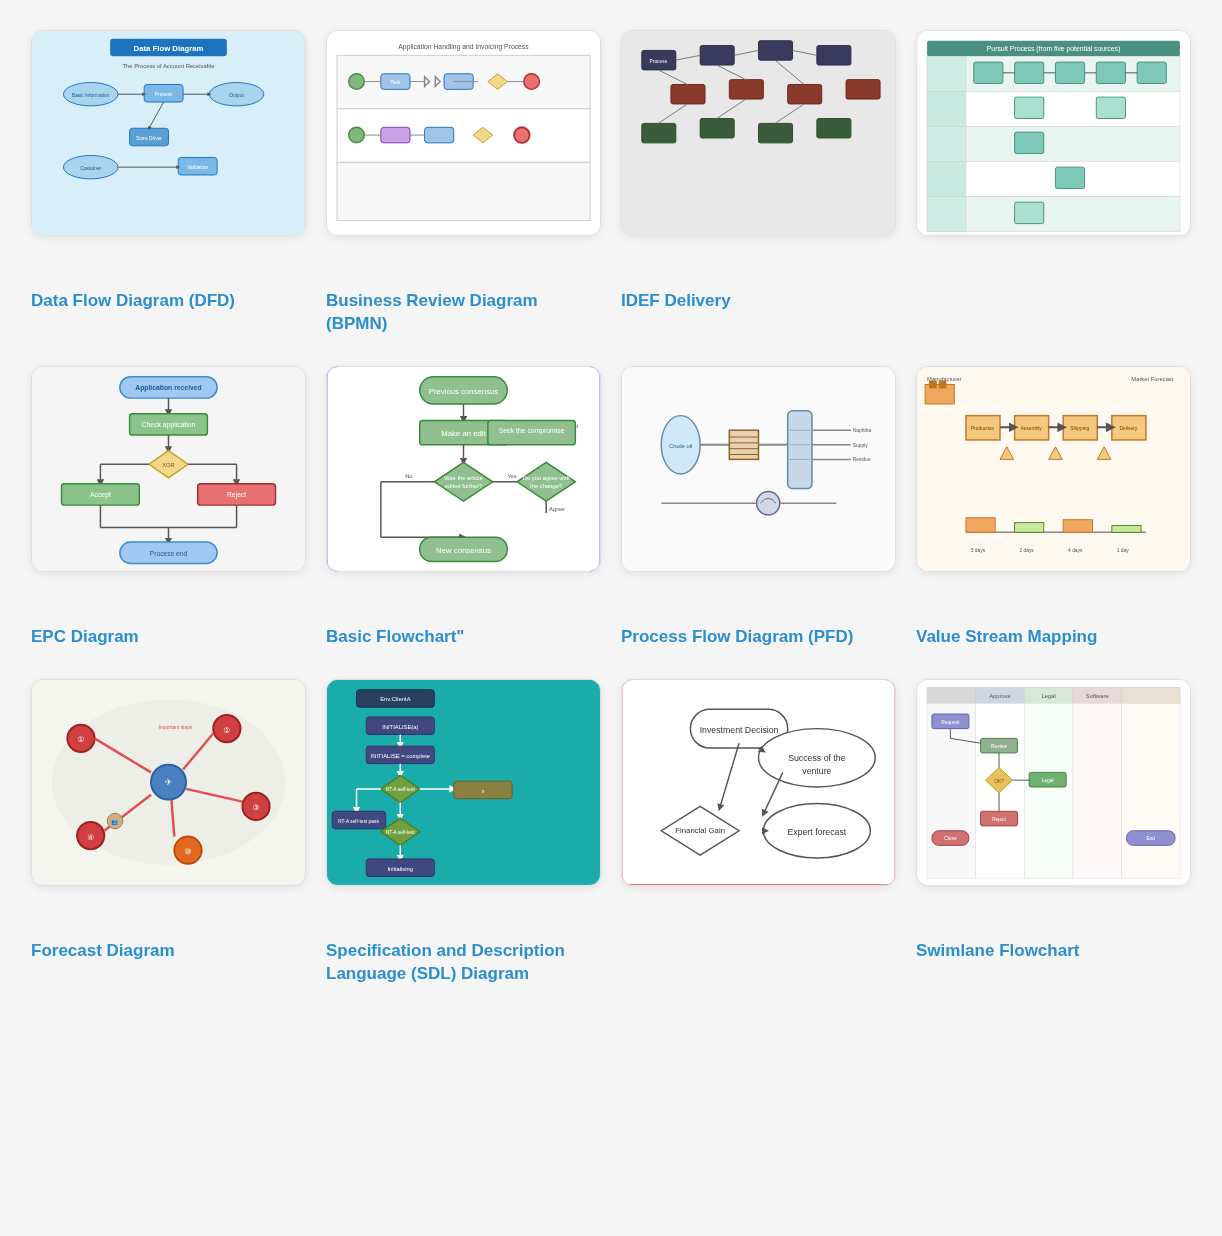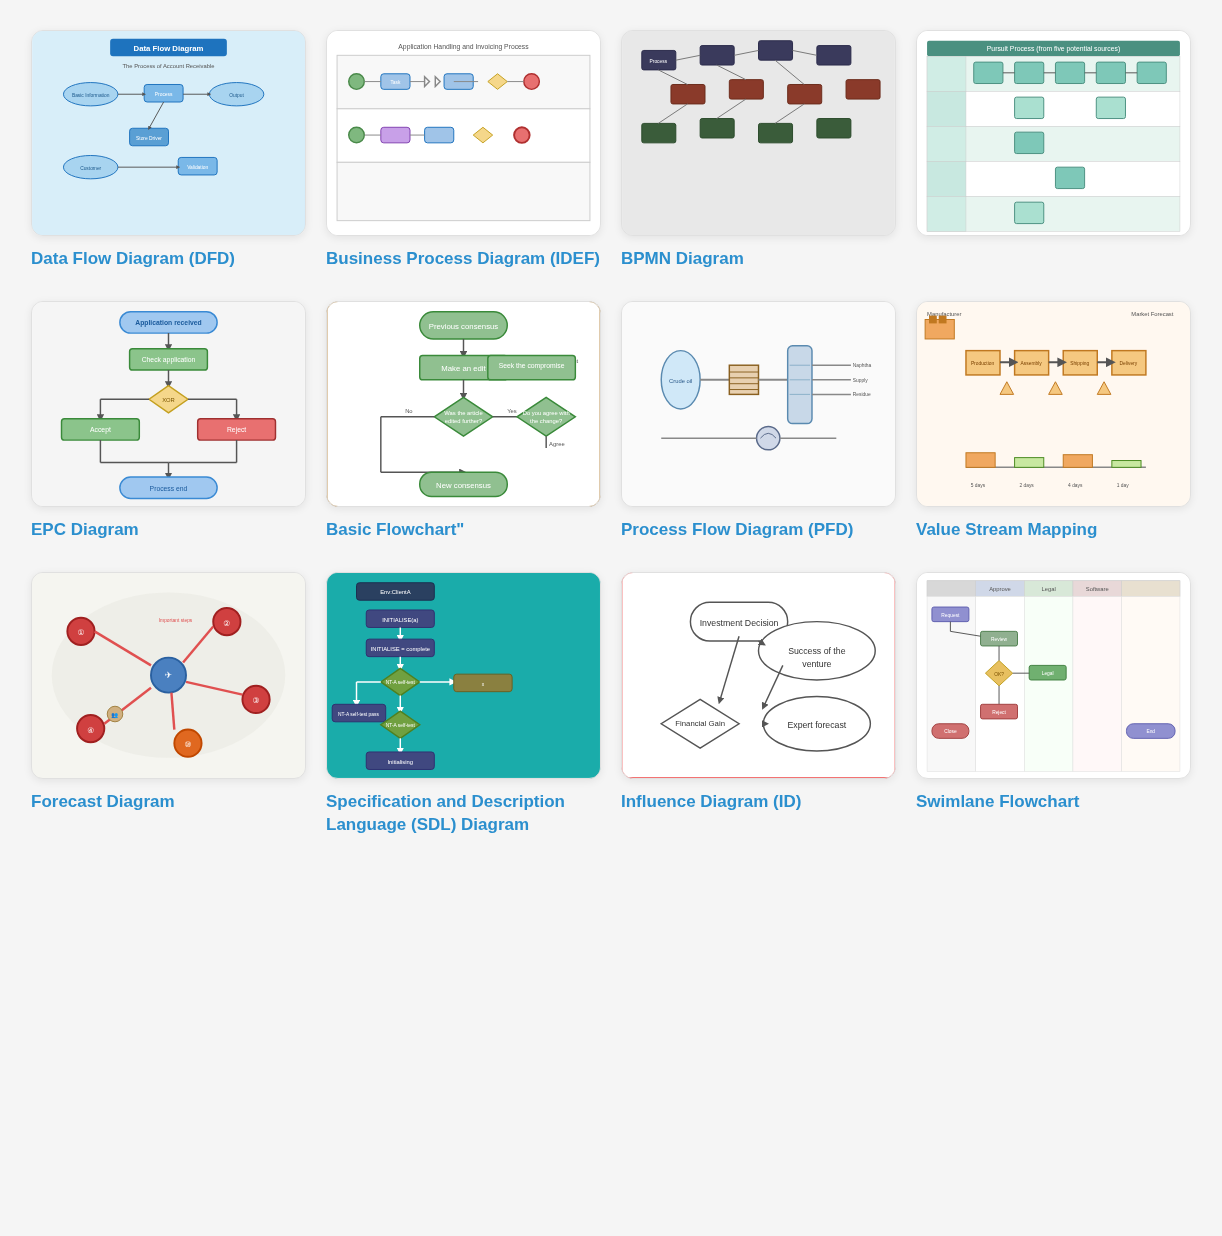--- a/index.html
+++ b/index.html
@@ -35,29 +35,30 @@
     }
     .card-thumbnail svg {
       width: 100%;
       height: 100%;
     }
     .card-label {
       font-size: 17px;
       font-weight: 600;
       color: #2b8fce;
       line-height: 1.35;
+      margin-top: 42px;
     }
 
     
     .thumb-dfd { background: linear-gradient(135deg, #e8f4fb 0%, #d0eaf7 100%); }
     .thumb-bpmn { background: #fff; }
     .thumb-idef { background: #f0f0f0; }
     .thumb-cross { background: #fff; }
     .thumb-epc { background: #f7f7f7; }
-    .thumb-basic { background: #a16207; }
+    .thumb-basic { background: #1d4ed8; }
     .thumb-pfd { background: #fafafa; }
     .thumb-vsm { background: #fff9f0; }
     .thumb-workflow { background: #f5f5f0; }
     .thumb-sdl { background: #2ab5b0; }
     .thumb-influence { background: #ef4444; }
     .thumb-swimlane { background: #fff; }
   </style>
 </head>
 <body>
 
@@ -122,21 +123,21 @@
       <circle cx="200" cy="107" r="8" fill="#e87070" stroke="#b03030" stroke-width="2"></circle>
 
       <line x1="38" y1="52" x2="55" y2="52" stroke="#888" stroke-width="1"></line>
       <line x1="85" y1="52" x2="100" y2="52" stroke="#888" stroke-width="1"></line>
       <line x1="130" y1="52" x2="155" y2="52" stroke="#888" stroke-width="1"></line>
       <line x1="185" y1="52" x2="202" y2="52" stroke="#888" stroke-width="1"></line>
       <line x1="38" y1="107" x2="55" y2="107" stroke="#888" stroke-width="1"></line>
       <line x1="85" y1="107" x2="100" y2="107" stroke="#888" stroke-width="1"></line>
     </svg>
       </div>
-      <div class="card-label">Business Process Diagram (IDEF)</div>
+      <div class="card-label">Business Review Diagram (BPMN)</div>
     </div>
     <div class="card">
       <div class="card-thumbnail thumb-idef">
         <svg viewBox="0 0 280 210" xmlns="http://www.w3.org/2000/svg">
       <rect width="280" height="210" fill="#e8e8e8"></rect>
 
       <rect x="20" y="20" width="35" height="20" rx="2" fill="#3a3a5c" stroke="#2a2a4a" stroke-width="1"></rect>
       <text x="37" y="33" text-anchor="middle" fill="white" font-size="5">Process</text>
       <rect x="80" y="15" width="35" height="20" rx="2" fill="#3a3a5c" stroke="#2a2a4a" stroke-width="1"></rect>
       <rect x="140" y="10" width="35" height="20" rx="2" fill="#3a3a5c" stroke="#2a2a4a" stroke-width="1"></rect>
@@ -154,21 +155,21 @@
       <line x1="115" y1="25" x2="140" y2="20" stroke="#777" stroke-width="1"></line>
       <line x1="175" y1="20" x2="200" y2="25" stroke="#777" stroke-width="1"></line>
       <line x1="37" y1="40" x2="67" y2="55" stroke="#777" stroke-width="1"></line>
       <line x1="97" y1="35" x2="127" y2="50" stroke="#777" stroke-width="1"></line>
       <line x1="157" y1="30" x2="187" y2="55" stroke="#777" stroke-width="1"></line>
       <line x1="67" y1="75" x2="37" y2="95" stroke="#777" stroke-width="1"></line>
       <line x1="127" y1="70" x2="97" y2="90" stroke="#777" stroke-width="1"></line>
       <line x1="187" y1="75" x2="157" y2="95" stroke="#777" stroke-width="1"></line>
     </svg>
       </div>
-      <div class="card-label">BPMN Diagram</div>
+      <div class="card-label">IDEF Delivery</div>
     </div>
     <div class="card">
       <div class="card-thumbnail thumb-cross">
         <svg viewBox="0 0 280 210" xmlns="http://www.w3.org/2000/svg">
       <rect width="280" height="210" fill="#fff"></rect>
 
       <rect x="10" y="10" width="260" height="16" fill="#4a9080" rx="2"></rect>
       <text x="140" y="21" text-anchor="middle" fill="white" font-size="7">Pursuit Process (from five potential sources)</text>
 
       <rect x="10" y="26" width="260" height="36" fill="#e8f5f0" stroke="#ccc" stroke-width="0.5"></rect>
@@ -464,21 +465,20 @@
       <line x1="120" y1="65" x2="100" y2="132" stroke="#555" stroke-width="1.5" marker-end="url(#ai)"></line>
       <line x1="165" y1="95" x2="145" y2="138" stroke="#555" stroke-width="1.5" marker-end="url(#ai)"></line>
       <line x1="145" y1="155" x2="148" y2="155" stroke="#555" stroke-width="1.5" marker-end="url(#ai)"></line>
       <defs>
             <marker id="ai" markerWidth="5" markerHeight="5" refX="3" refY="2.5" orient="auto">
               <path d="M0,0 L5,2.5 L0,5 Z" fill="#555"></path>
             </marker>
           </defs>
     </svg>
       </div>
-      <div class="card-label">Influence Diagram (ID)</div>
     </div>
     <div class="card">
       <div class="card-thumbnail thumb-swimlane">
         <svg viewBox="0 0 280 210" xmlns="http://www.w3.org/2000/svg">
       <rect width="280" height="210" fill="#fff"></rect>
 
       <rect x="10" y="8" width="260" height="16" fill="#f0f0f0" stroke="#ccc" stroke-width="0.5"></rect>
       <rect x="10" y="8" width="50" height="16" fill="#d8d8d8" stroke="#ccc" stroke-width="0.5"></rect>
       <rect x="60" y="8" width="50" height="16" fill="#d0d8e8" stroke="#ccc" stroke-width="0.5"></rect>
       <text x="85" y="19" text-anchor="middle" fill="#555" font-size="6">Approve</text>

